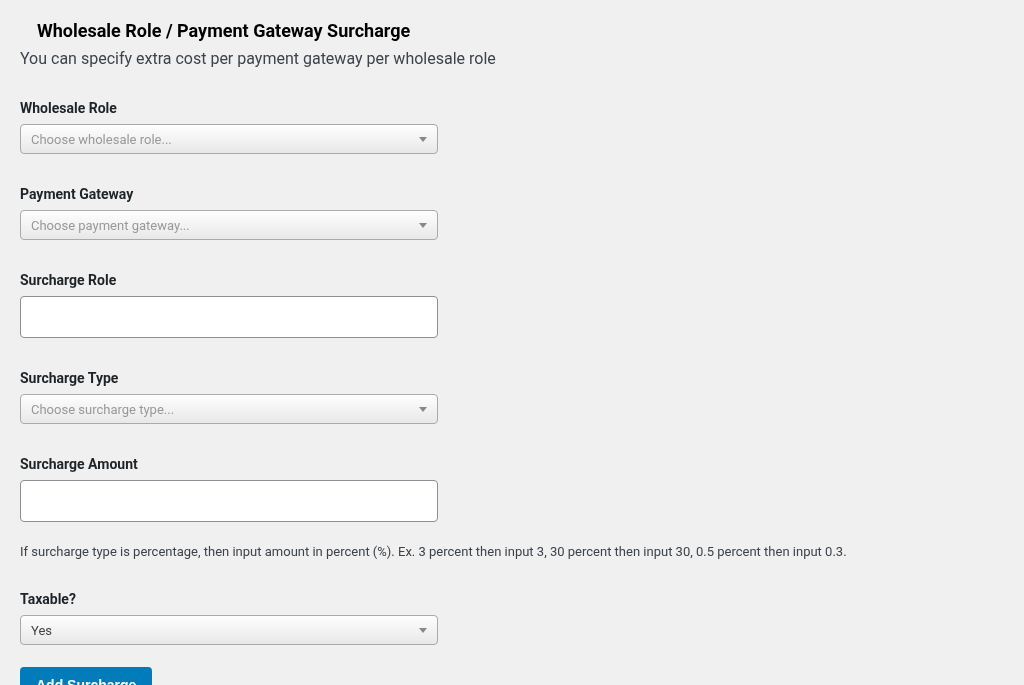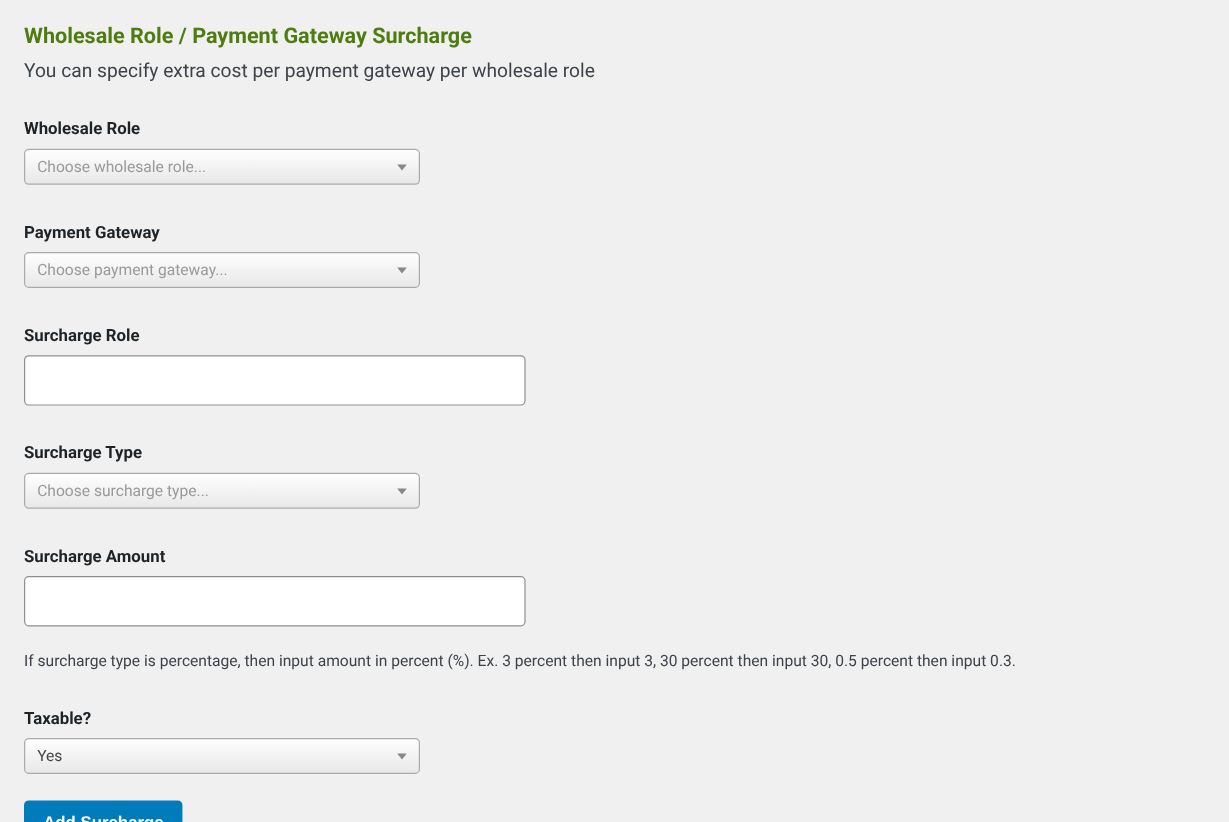--- a/index.html
+++ b/index.html
@@ -12,41 +12,42 @@
       background: #f0f0f1;
       padding: 20px;
       color: #1d2327;
     }
     .container {
       max-width: 1000px;
     }
     h2 {
       font-size: 18px;
       font-weight: 700;
-      color: #4d7c0f;
+      color: #000000;
       margin-bottom: 8px;
+      margin-left: 17px;
     }
     .description {
       font-size: 16px;
       color: #3c434a;
       margin-bottom: 28px;
     }
     .form-group {
       margin-bottom: 22px;
     }
     .form-label {
       display: block;
       font-size: 14px;
       font-weight: 700;
       color: #1d2327;
       margin-bottom: 8px;
       margin-top: 32px;
     }
     .select-box {
-      width: 330px;
+      width: 418px;
       height: 30px;
       background: linear-gradient(to bottom, #fefefe, #e8e8e8);
       border: 1px solid #aaa;
       border-radius: 4px;
       display: flex;
       align-items: center;
       justify-content: space-between;
       padding: 0 10px;
       cursor: pointer;
       position: relative;

